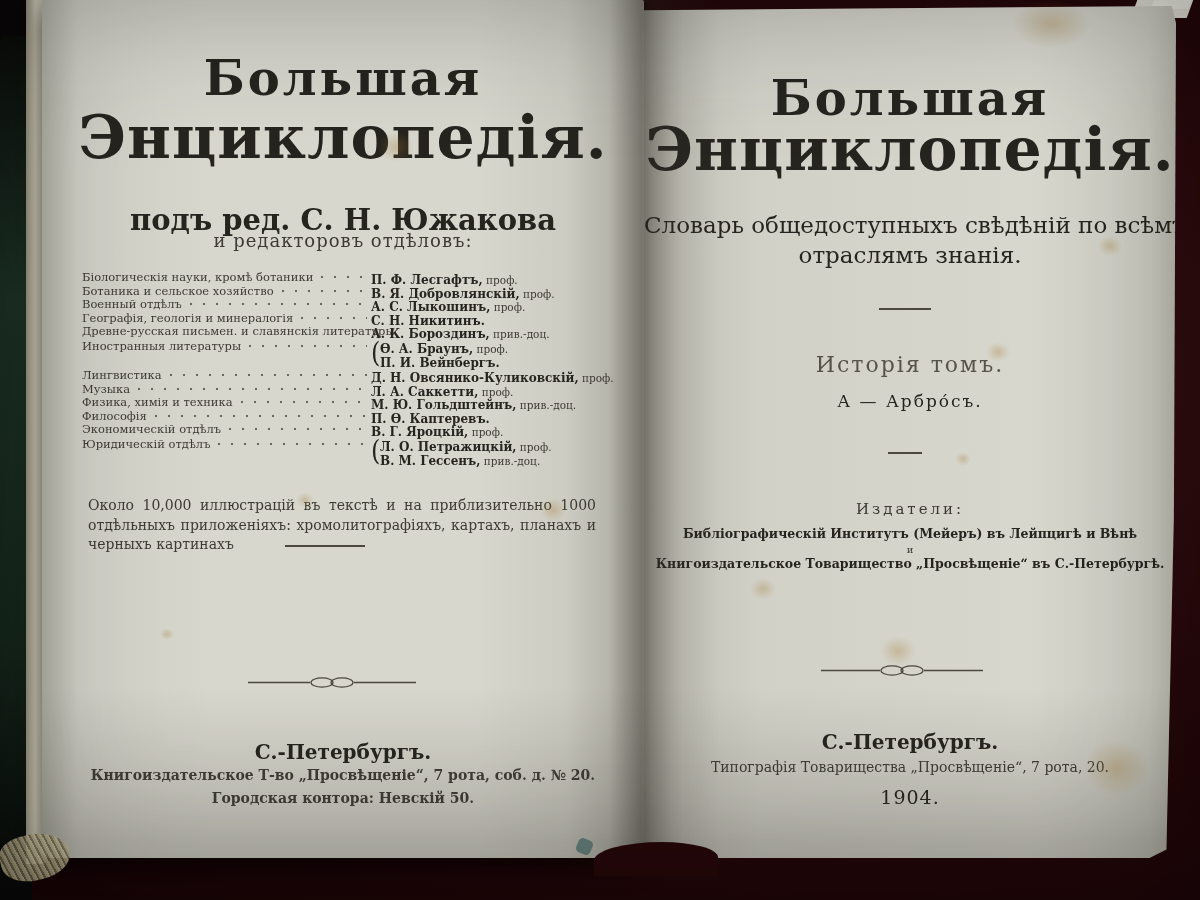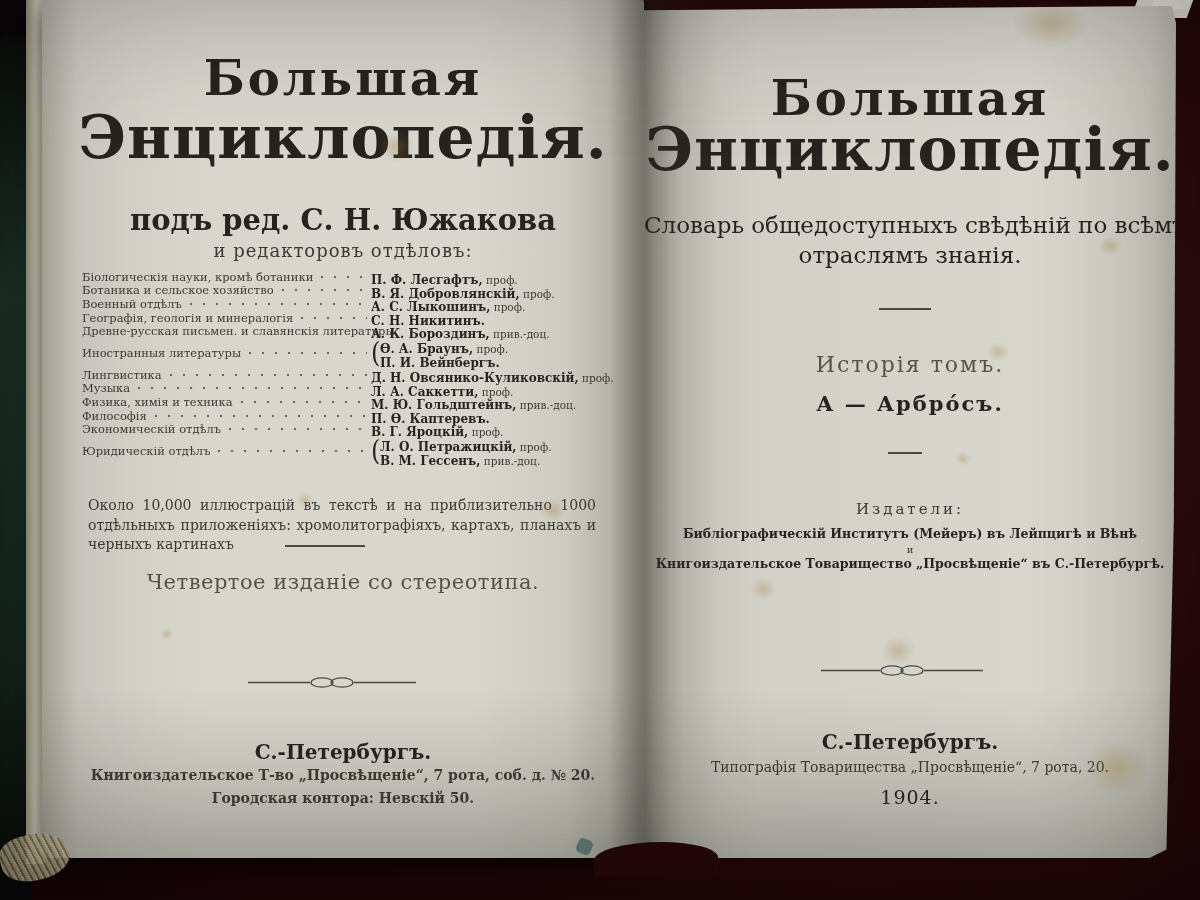--- a/index.html
+++ b/index.html
@@ -35,34 +35,34 @@
   .stain{border-radius:50%;pointer-events:none;
     background:radial-gradient(closest-side,var(--stain,rgba(158,118,44,.30)),rgba(158,118,44,0));}
   
   .ctr{left:0;right:0;text-align:center;white-space:nowrap;}
   .t-title1{font-size:48px;font-weight:bold;letter-spacing:3px;color:var(--ink,#26241f);}
   .t-title2{font-size:60px;font-weight:bold;letter-spacing:1px;color:var(--ink,#26241f);}
   .t-editor{font-size:29px;font-weight:bold;color:var(--ink,#26241f);}
   .t-sections{font-size:18px;letter-spacing:1px;color:var(--ink-soft,#3c3a33);}
   .t-sub{font-size:23px;color:var(--ink,#2b2923);}
   .t-volume{font-size:22px;letter-spacing:2px;color:var(--ink-faded,#575547);}
-  .t-range{font-size:21px;font-weight:bold;letter-spacing:2px;color:var(--ink,#26241f);}
+  .t-range{font-size:17px;font-weight:normal;letter-spacing:2px;color:var(--ink,#26241f);}
   .t-heading{font-size:15px;letter-spacing:3px;color:var(--ink-soft,#3c3a33);}
   .t-pubsmall{font-size:12.5px;font-weight:bold;color:var(--ink,#2b2923);}
   .t-conj{font-size:10px;color:var(--ink-soft,#3c3a33);}
   .t-note{font-size:14px;line-height:19.5px;text-align:justify;color:var(--ink-soft,#383630);white-space:normal;}
   .t-edition{font-size:21px;letter-spacing:.5px;color:var(--ink-faded,#45433a);}
   .t-city{font-size:20px;font-weight:bold;color:var(--ink,#26241f);}
   .t-imprint{font-size:14px;font-weight:bold;color:var(--ink-soft,#35332c);}
   .t-year{font-size:19px;letter-spacing:1px;color:var(--ink,#26241f);}
   .rule{height:2px;background:var(--ornament,#4a483f);}
   .ornament svg{display:block;}
   
   .departments{left:40px;top:270px;width:545px;}
-  .dept-row{display:flex;align-items:center;height:13.6px;}
+  .dept-row{display:flex;height:13.6px;}
   .dept-row.group{height:28px;margin:1px 0;}
   .dept-left{display:flex;align-items:baseline;width:289px;flex:none;}
   .dept-subject{white-space:nowrap;font-size:11.5px;color:var(--ink-soft,#3c3a33);}
   .dept-leader{flex:1;height:11px;margin:0 4px 0 7px;background-repeat:repeat-x;
     background-image:radial-gradient(circle at 2px 7px,rgba(70,68,60,.75) 1px,rgba(70,68,60,0) 1.6px);
     background-size:13px 11px;}
   .dept-brace{flex:none;width:9px;font-size:24px;line-height:28px;transform:scaleY(1.15);color:var(--ink,#26241f);}
   .dept-names{flex:none;white-space:nowrap;}
   .dept-person{height:13.6px;line-height:17px;}
   .group .dept-person{height:14px;line-height:18px;}
@@ -77,21 +77,21 @@
 <div class="abs underpage-left"></div>
 <div class="abs corner-step1"></div>
 <div class="abs corner-step2"></div>
 
 <div class="abs page page-left">
   <div class="abs page-shade"></div>
 
   <div class="abs ctr t-title1" style="top:50px;">Большая</div>
   <div class="abs ctr t-title2" style="top:102px;">Энциклопедія.</div>
   <div class="abs ctr t-editor" style="top:203px;">подъ ред. С. Н. Южакова</div>
-  <div class="abs ctr t-sections" style="top:240px;">и редакторовъ отдѣловъ:</div>
+  <div class="abs ctr t-sections" style="top:230px;">и редакторовъ отдѣловъ:</div>
 
   <div class="abs departments">
       <div class="dept-row">
         <div class="dept-left">
           <span class="dept-subject">Біологическія науки, кромѣ ботаники</span>
           <span class="dept-leader"></span>
         </div>
         <div class="dept-names">
           <div class="dept-person"><span class="dept-name">П. Ф. Лесгафтъ,</span><span class="dept-title"> проф.</span></div>
         </div>
@@ -196,21 +196,20 @@
         <span class="dept-brace">(</span>
         <div class="dept-names">
           <div class="dept-person"><span class="dept-name">Л. О. Петражицкій,</span><span class="dept-title"> проф.</span></div>
           <div class="dept-person"><span class="dept-name">В. М. Гессенъ,</span><span class="dept-title"> прив.-доц.</span></div>
         </div>
       </div>
     </div>
 
   <div class="abs t-note" style="top:496px;left:46px;width:508px;">Около 10,000 иллюстрацій въ текстѣ и на приблизительно 1000 отдѣльныхъ приложеніяхъ: хромолитографіяхъ, картахъ, планахъ и черныхъ картинахъ</div>
   <div class="abs rule" style="top:545px;left:243px;width:80px;"></div>
-  <div class="abs ctr t-edition" style="top:570px;">Четвертое изданіе со стереотипа.</div>
 
   <div class="abs ornament" style="top:676px;left:204px;">
     <svg width="172" height="13" viewBox="0 0 172 13">
       <g stroke="#4a483f" stroke-width="1.3" fill="none">
         <line x1="2" y1="6.5" x2="64" y2="6.5"></line>
         <ellipse cx="76" cy="6.5" rx="11" ry="4.6"></ellipse>
         <ellipse cx="96" cy="6.5" rx="11" ry="4.6"></ellipse>
         <line x1="108" y1="6.5" x2="170" y2="6.5"></line>
       </g>
     </svg>

